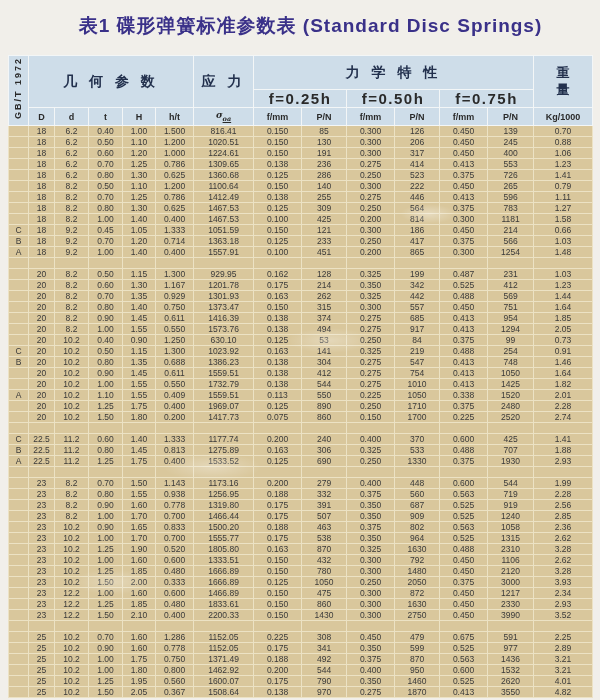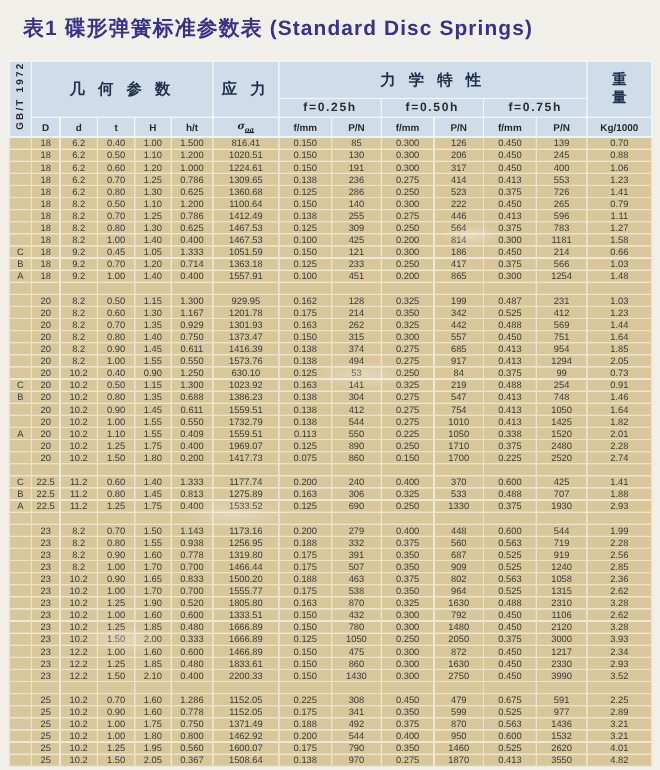--- a/index.html
+++ b/index.html
@@ -6,21 +6,21 @@
   body{
     width:600px;height:700px;
     background:#f1efea;
     font-family:"Liberation Sans","DejaVu Sans",sans-serif;
     position:relative;
     overflow:hidden;
   }
   .title{
     width:600px;
     padding-top:13px;
-    text-align:left;
+    text-align:center;
     font-size:19px;
     font-weight:bold;
     color:#3a3189;
     letter-spacing:1px;
     height:40px;
     box-sizing:border-box;
     padding-left:21px;
   }
   table.spring{
     position:absolute;
@@ -37,21 +37,21 @@
   }
   
   thead th{
     background:#cedde9;
     border:1px solid #f3f6f7;
     color:#22304d;
     font-weight:bold;
   }
   th.grp{font-size:14px;letter-spacing:4px;}
   tr.h1 th{height:33px;}
-  tr.h2 th{height:16px;font-size:11px;letter-spacing:1.5px;font-weight:bold;color:#2a2a2a;}
+  tr.h2 th{height:16px;font-size:15px;letter-spacing:1.5px;font-weight:bold;color:#2a2a2a;}
   tr.h3 th{height:17px;font-size:9px;font-weight:bold;color:#2a2a2a;letter-spacing:0;}
   th.gbt{vertical-align:middle;}
   .vert{
     writing-mode:vertical-rl;
     transform:rotate(180deg);
     font-size:9px;
     letter-spacing:2px;
     color:#2a2a2a;
     font-weight:bold;
     display:inline-block;

